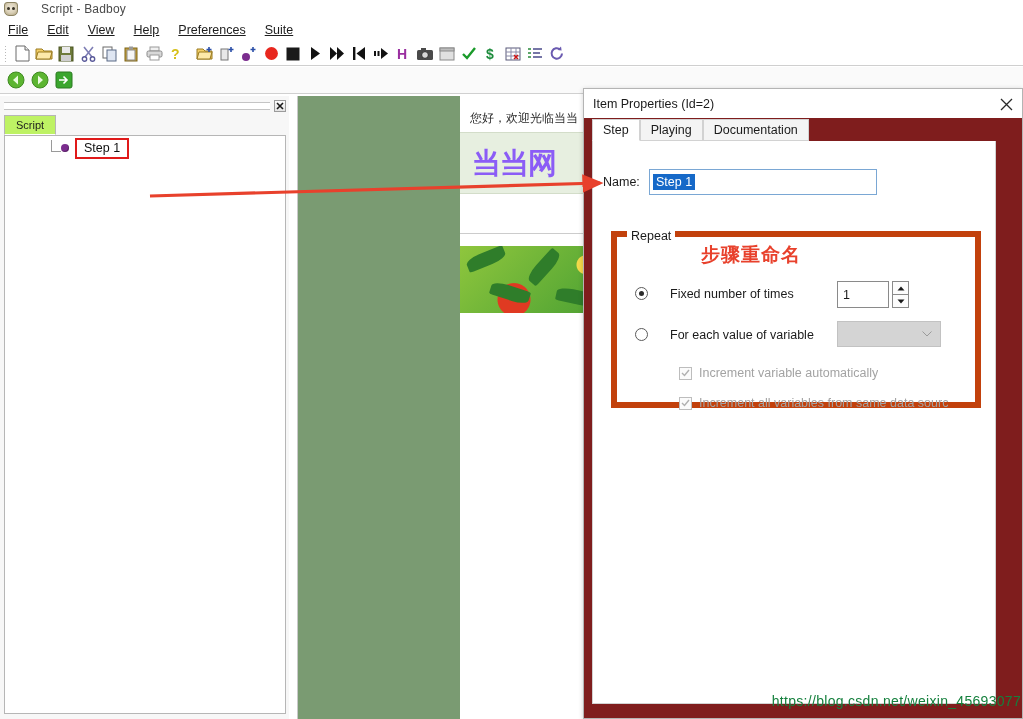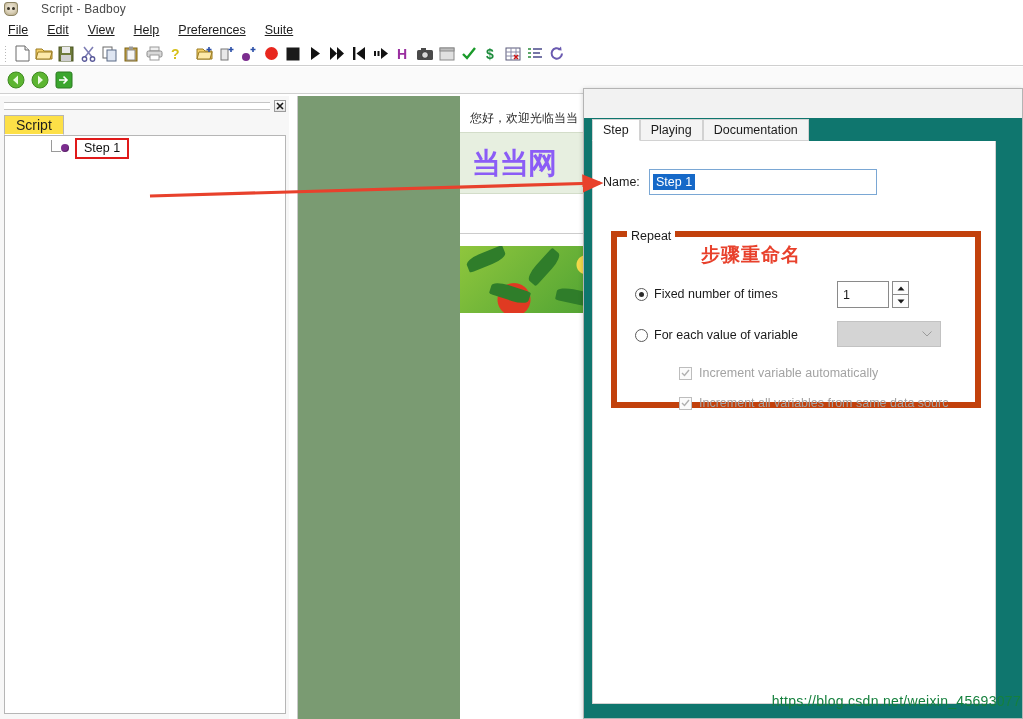--- a/index.html
+++ b/index.html
@@ -145,23 +145,23 @@
     display: inline-flex; align-items: center; justify-content: center;
     cursor: default;
   }
   .tabstrip {
     position: absolute; left: 4px; top: 20px; width: 282px; height: 20px;
     border-bottom: 1px solid #b6b6b6;
     display: flex; align-items: flex-end;
   }
   .script-tab {
     height: 20px; padding: 0 11px;
-    background: #fde047;
+    background: #bef264;
     border: 1px solid #b6b6b6; border-bottom: 1px solid #ffffff;
-    font-size: 14px; color: #1d1d1d;
+    font-size: 11px; color: #1d1d1d;
     display: inline-flex; align-items: center;
     cursor: default;
   }
   .treebox {
     position: absolute; left: 4px; top: 40px; width: 282px; height: 578px;
     background: #ffffff;
     border: 1px solid #b6b6b6; border-top: none;
     overflow: hidden;
   }
   .tree-row {
@@ -321,21 +321,21 @@
     font-size: 12.5px; color: #1b1b1b; margin-left: 9px;
   }
   .dlg-close {
     position: absolute; right: 6px; top: 5px;
     width: 20px; height: 20px;
     display: inline-flex; align-items: center; justify-content: center;
     cursor: default;
   }
   .dlg-body {
     position: absolute; left: 0px; top: 29px; width: 438px; height: 600px;
-    background: #0f766e;
+    background: #7f1d1d;
   }
   .dlg-tabs {
     position: absolute; left: 8px; top: 96px; width: 424px; height: 22px;
     display: flex; align-items: flex-end;
   }
   .dlg-tab {
     height: 22px; padding: 0 10px;
     font-size: 12.5px; color: #1b1b1b;
     display: inline-flex; align-items: center;
     border: 1px solid #d2d2d2;
@@ -377,21 +377,21 @@
     position: absolute; left: 10px; top: -8px;
     background: #ffffff; padding: 0 4px;
     font-size: 12.5px; color: #1b1b1b;
   }
   .cn-note {
     position: absolute; left: 84px; top: 5px;
     font-size: 19px; color: #e8412c; font-weight: bold;
     letter-spacing: 1px; white-space: nowrap;
   }
   .radio-row {
-    position: absolute; display: flex; align-items: center; cursor: default;
+    position: absolute; display: flex; cursor: default; gap: 16px;
   }
   .radio {
     width: 13px; height: 13px; border-radius: 50%;
     border: 1px solid #5a5a5a; background: #ffffff;
     margin-right: 6px; flex: none; position: relative;
   }
   .radio.on:after {
     content: ""; position: absolute; left: 3px; top: 3px;
     width: 5px; height: 5px; border-radius: 50%; background: #2b2b2b;
   }
@@ -709,20 +709,28 @@
         <div class="rs-txt" style="top:372px;">学</div>
         <div class="rs-dash" style="top:420px;"></div>
         <div class="rs-txt" style="top:500px;">01</div>
         <div class="rs-txt" style="top:524px;">理</div>
         <div class="rs-txt" style="top:548px;">血</div>
       </div>
     </div>
   </div>
 
   <div class="dialog">
+    <div class="dlg-title">
+      <div class="dlg-title-text">Item Properties (Id=2)</div>
+      <div class="dlg-close">
+        <svg width="13" height="13" viewBox="0 0 13 13">
+            <path d="M1 1l11 11M12 1L1 12" stroke="#2a2a2a" stroke-width="1.3"></path>
+          </svg>
+      </div>
+    </div>
 
     <div class="dlg-body">
 
       <div class="dlg-tabs" style="position:absolute; left:8px; top:1px;">
         <div class="dlg-tab active">
           <span>Step</span>
         </div>
         <div class="dlg-tab">
           <span>Playing</span>
         </div>

